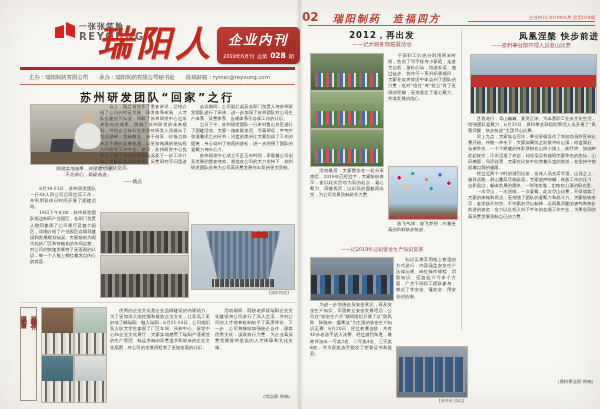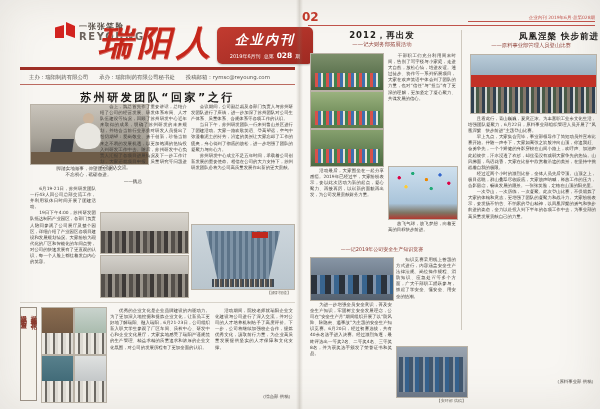--- a/index.html
+++ b/index.html
@@ -14,21 +14,21 @@
   #logo-icon{left:55px;top:22px;width:20px;height:16px;}
   #logo-icon .b1{position:absolute;left:0;top:3px;width:9px;height:13px;background:#d2231f;
                  clip-path:polygon(0 20%,100% 0,100% 100%,0 100%);}
   #logo-icon .b2{position:absolute;left:11px;top:0;width:9px;height:16px;background:#d2231f;
                  clip-path:polygon(0 0,100% 25%,100% 100%,0 80%);}
   #logo-cn{left:79px;top:21px;font-size:8px;font-weight:bold;color:#564e47;letter-spacing:1px;}
   #logo-en{left:79px;top:31px;font-size:10px;font-weight:bold;color:#6d645d;letter-spacing:1.6px;}
   #masthead-title{left:98px;top:20px;width:118px;text-align:center;font-family:"DejaVu Serif",serif;
                   font-style:italic;font-weight:bold;font-size:34px;line-height:44px;color:#c5271b;
                   letter-spacing:5px;text-shadow:.5px .5px 0 #d9706a;}
-  #badge{left:217px;top:27px;width:96px;height:37px;border-radius:5px;
+  #badge{left:217px;top:27px;width:83px;height:37px;border-radius:5px;
          background:linear-gradient(160deg,#c23b30,#9e2a22);box-shadow:0 1px 2px rgba(0,0,0,.25);
          color:#fff;text-align:center;}
   #badge .l1{font-family:"DejaVu Serif",serif;font-style:italic;font-weight:bold;font-size:13px;
              letter-spacing:2px;margin-top:4px;}
   #badge .l2{font-size:5px;margin-top:2px;display:flex;justify-content:center;align-items:baseline;gap:3px;}
   #badge .no{font-size:7.5px;font-weight:bold;}
   #rule-thick{left:20px;top:67px;width:275px;height:2.5px;background:#9e2f26;}
   #infobar{left:20px;top:71px;width:275px;height:12px;display:flex;align-items:center;gap:11px;
            padding-left:9px;font-size:5.4px;color:#5a5852;}
   #rule-thin{left:20px;top:84px;width:275px;height:1px;background:#bb6a60;}
@@ -215,20 +215,21 @@
   <div class="photo" id="gridD">
       <div class="figs"></div>
     </div>
   <div class="bodytext" id="colA">　　优秀的企业文化是企业品牌建设的内驱动力。为了更加深入地挖掘和提炼企业文化，让新员工更好地了解瑞阳、融入瑞阳，6月21-23日，公司组织新入职大学生参观了厂区车间、质检中心、研发中心和企业文化展厅，大家实地感受了瑞阳严谨规范的生产管理、精益求精的质量追求和浓厚的企业文化氛围，对公司的发展历程有了更加全面的认识。</div>
   <div class="bodytext" id="colB">　　活动期间，院校老师就瑞阳企业文化建设与公司进行了深入交流，并对公司的人才培养机制给予了高度评价。下一步，公司将继续加强校企合作，提炼优秀文化，汲取前行力量，为企业高质量发展提供坚实的人才保障和文化支撑。</div>
   <div class="abs" id="byline-left">（综合部 供稿）</div>
 
   <div class="abs" id="fold"></div>
 
   <div class="abs" id="pageno">02</div>
+  <div class="abs" id="slogan">瑞阳制药　造福四方</div>
   <div class="abs" id="issue-right">企业内刊 2019年6月·总第028期</div>
   <div class="abs" id="header-rule"></div>
   <div class="abs" id="vdivider"></div>
 
   <div class="atitle" id="r1-title">2012，再出发</div>
   <div class="asub subhead" id="r1-sub">——记大财务部拓展活动</div>
   <div class="photo" id="r1p1">
       <div class="teamrow"></div>
     </div>
   <div class="photo" id="r1p2">

